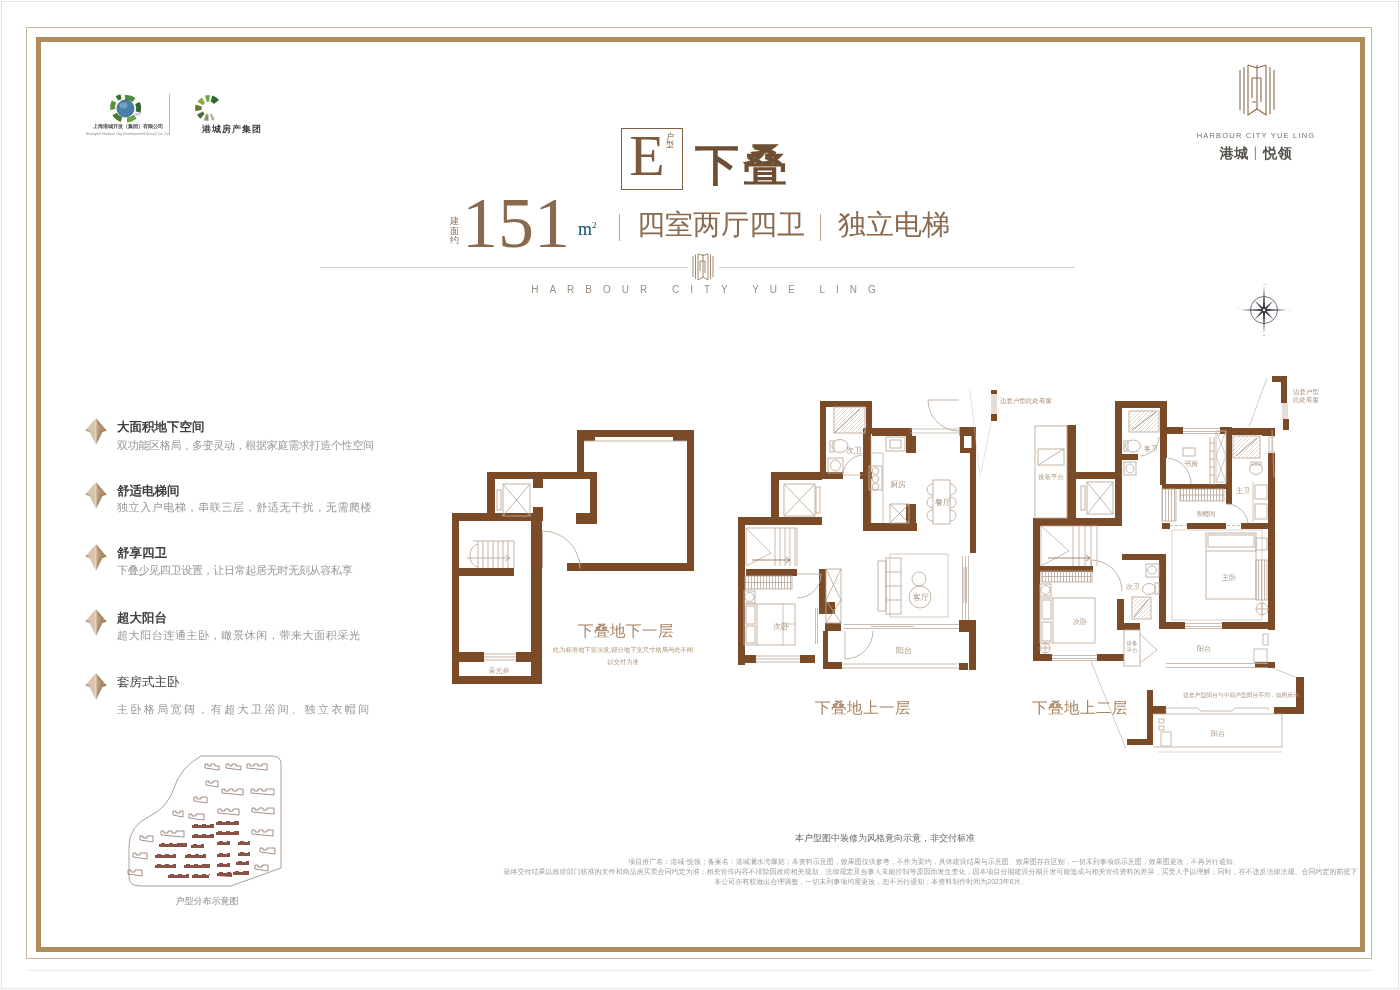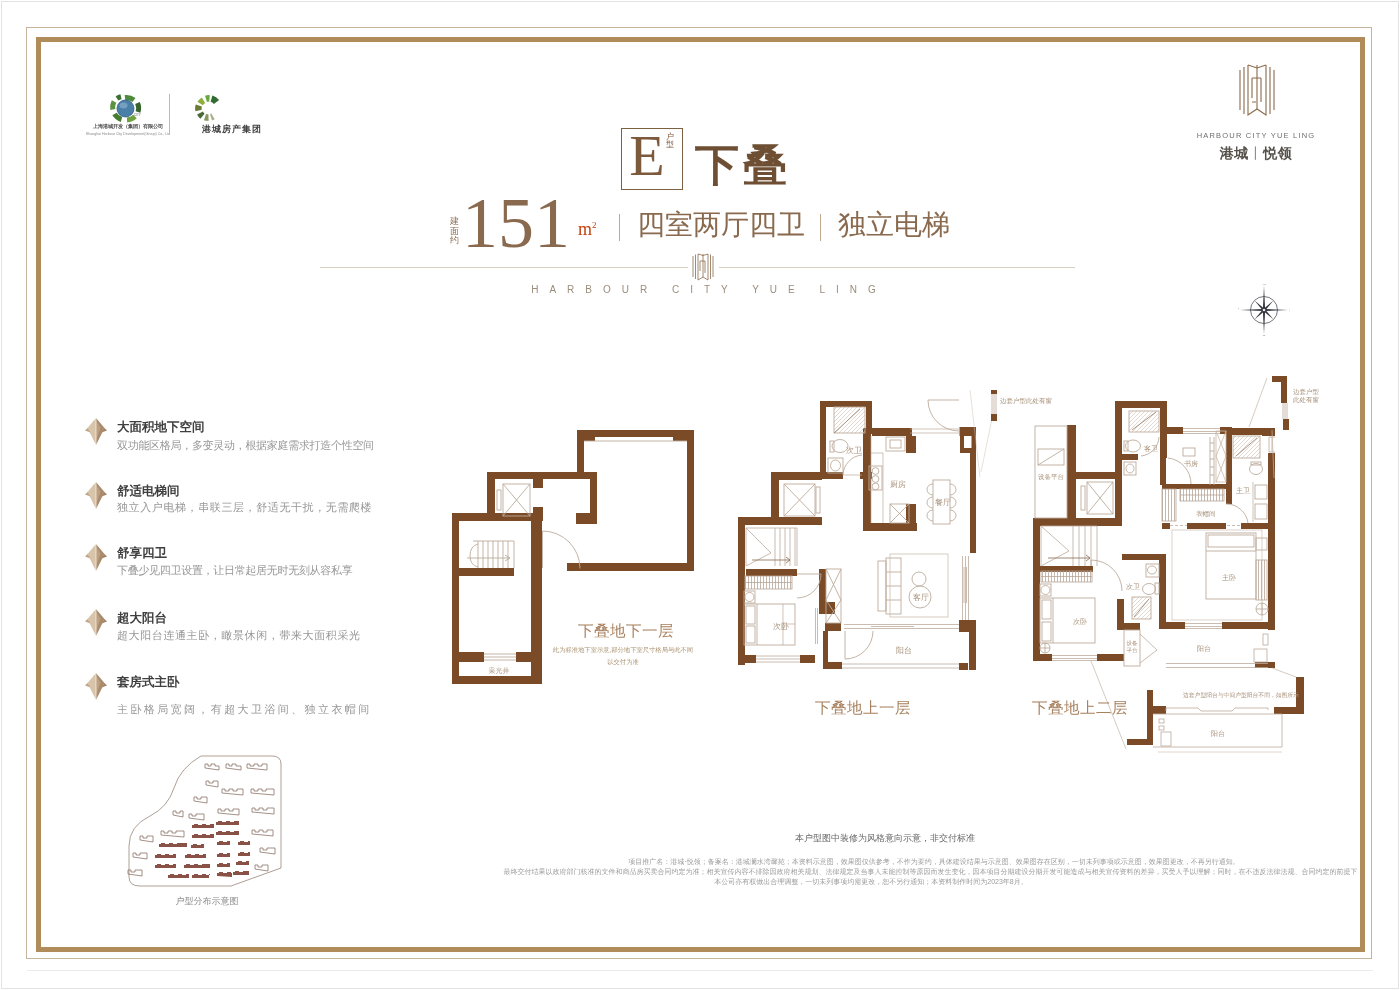--- a/index.html
+++ b/index.html
@@ -78,21 +78,21 @@
 <div class="abs" style="left:625px;top:125px;width:44px;height:62px;font-family:'Liberation Serif',serif;font-size:58px;color:#7d5a3c;text-align:center;line-height:62px;">E</div>
 
 <div class="abs" style="left:666px;top:133px;width:10px;font-size:8px;line-height:8px;color:#7d5a3c;">户<br>型</div>
 
 <div class="abs" style="left:695px;top:136px;width:120px;font-size:44px;font-weight:bold;color:#6e4f33;font-family:'Liberation Serif',serif;letter-spacing:4px;">下叠</div>
 
 <div class="abs" style="left:450px;top:217px;width:10px;font-size:9px;line-height:9.7px;color:#8a6a4e;">建<br>面<br>约</div>
 
 <div class="abs" style="left:462px;top:182px;width:110px;font-size:72px;color:#8a6a4e;font-family:'Liberation Serif',serif;">151</div>
 
-<div class="abs" style="left:578px;top:219px;font-size:18px;color:#c2410c;font-family:'Liberation Serif',serif;text-align:right;">m<sup style="font-size:9px;">2</sup></div>
+<div class="abs" style="left:578px;top:219px;font-size:18px;color:#0c4a6e;font-family:'Liberation Serif',serif;text-align:right;">m<sup style="font-size:9px;">2</sup></div>
 
 <div class="abs" style="left:619px;top:214px;width:1px;height:27px;background:#c0a98e;"></div>
 
 <div class="abs" style="left:637px;top:206px;font-size:28px;color:#8a6a4e;">四室两厅四卫</div>
 
 <div class="abs" style="left:820px;top:214px;width:1px;height:27px;background:#c0a98e;"></div>
 
 <div class="abs" style="left:838px;top:206px;font-size:28px;color:#8a6a4e;text-align:right;">独立电梯</div>
 
 <div class="abs" style="left:320px;top:267px;width:368px;height:1px;background:#d8cfc2;"></div>
@@ -192,21 +192,21 @@
 
 <div class="abs" style="left:85px;top:673px;width:22px;height:27px;"><svg width="22" height="27" viewBox="0 0 22 27">
         <path d="M11 0 L19.5 10 L11 27 Z" fill="#aa8c6c"></path>
         <path d="M11 0 L2.5 10 L11 27 Z" fill="#d7c4aa"></path>
         <path d="M2.5 10 L0 12.5 L5.5 14.5 Z" fill="#bfa685"></path>
         <path d="M19.5 10 L22 12.5 L16.5 14.5 Z" fill="#a1825f"></path>
         <path d="M11 2.5 L15.5 9.5 L11 23 Z" fill="#c4a786" opacity="0.75"></path>
         <path d="M11 0 L11 27" stroke="#ffffff" stroke-width="0.6"></path>
       </svg></div>
 
-<div class="abs" style="left:117px;top:674px;font-size:12.5px;font-weight:bold;color:#3f3f3f;">套房式主卧</div>
+<div class="abs" style="left:117px;top:674px;font-size:12.5px;font-weight:normal;color:#3f3f3f;">套房式主卧</div>
 
 <div class="abs" style="left:117px;top:691px;font-size:11px;color:#979797;letter-spacing:2.4px;margin-top:11px;">主卧格局宽阔，有超大卫浴间、独立衣帽间</div>
 </div>
 
 <div id="siteplan" class="abs" style="left:120px;top:740px;width:180px;height:170px;">
 <svg width="180" height="170" viewBox="120 740 180 170">
 
 <path d="M201,756 L272,756 Q281,756 281,764 L281,868 L231,886 L140,886 Q129,886 129,877 L129,846 Q129,826 150,816 Q168,807 174,788 Q180,768 201,756 Z" fill="none" stroke="#8a7668" stroke-width="0.7"></path>
 <g fill="none" stroke="#8d7568" stroke-width="0.8">
 

